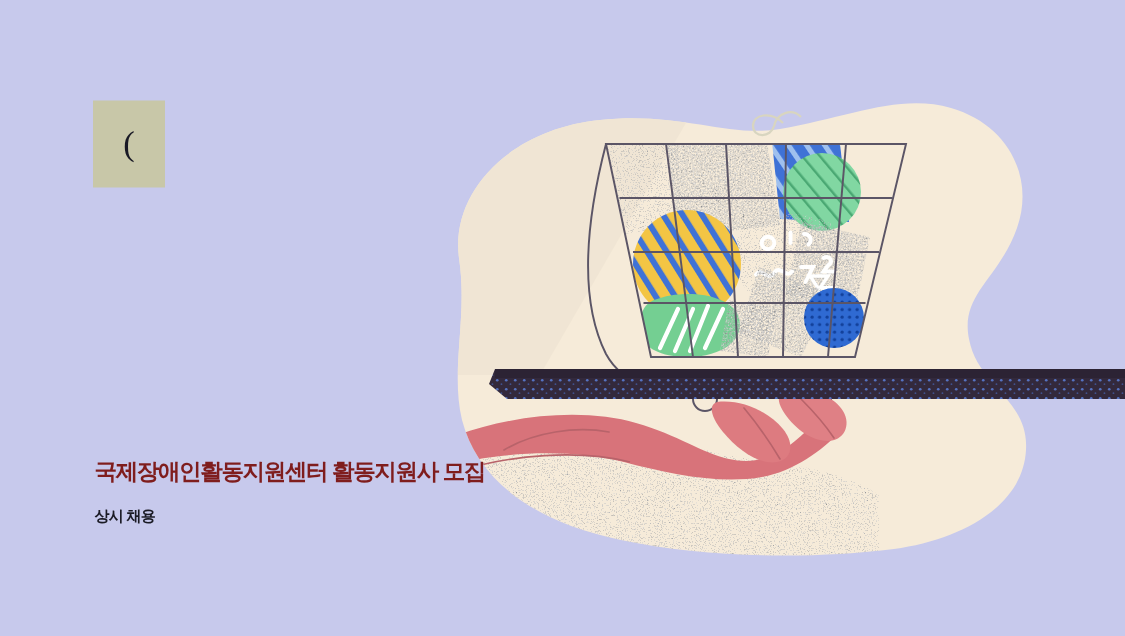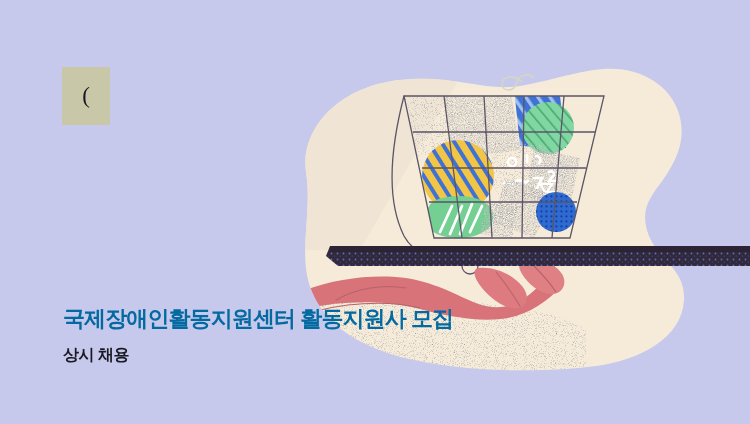--- a/index.html
+++ b/index.html
@@ -66,30 +66,30 @@
   }
 
   
   .copy-block {
     position: absolute;
     left: 63px;
     top: 306px;
     z-index: 40;
   }
   .headline {
-    font-size: 22px;
+    font-size: 15px;
     font-weight: bold;
-    color: #0369a1;
+    color: #7f1d1d;
     letter-spacing: -0.9px;
     white-space: nowrap;
     line-height: 1.15;
   }
   .subline {
     margin-top: 14px;
-    font-size: 16px;
+    font-size: 10px;
     font-weight: bold;
     color: #1a1a24;
     letter-spacing: -0.5px;
     white-space: nowrap;
   }
 </style>
 </head>
 <body>
 
 <div id="banner">

